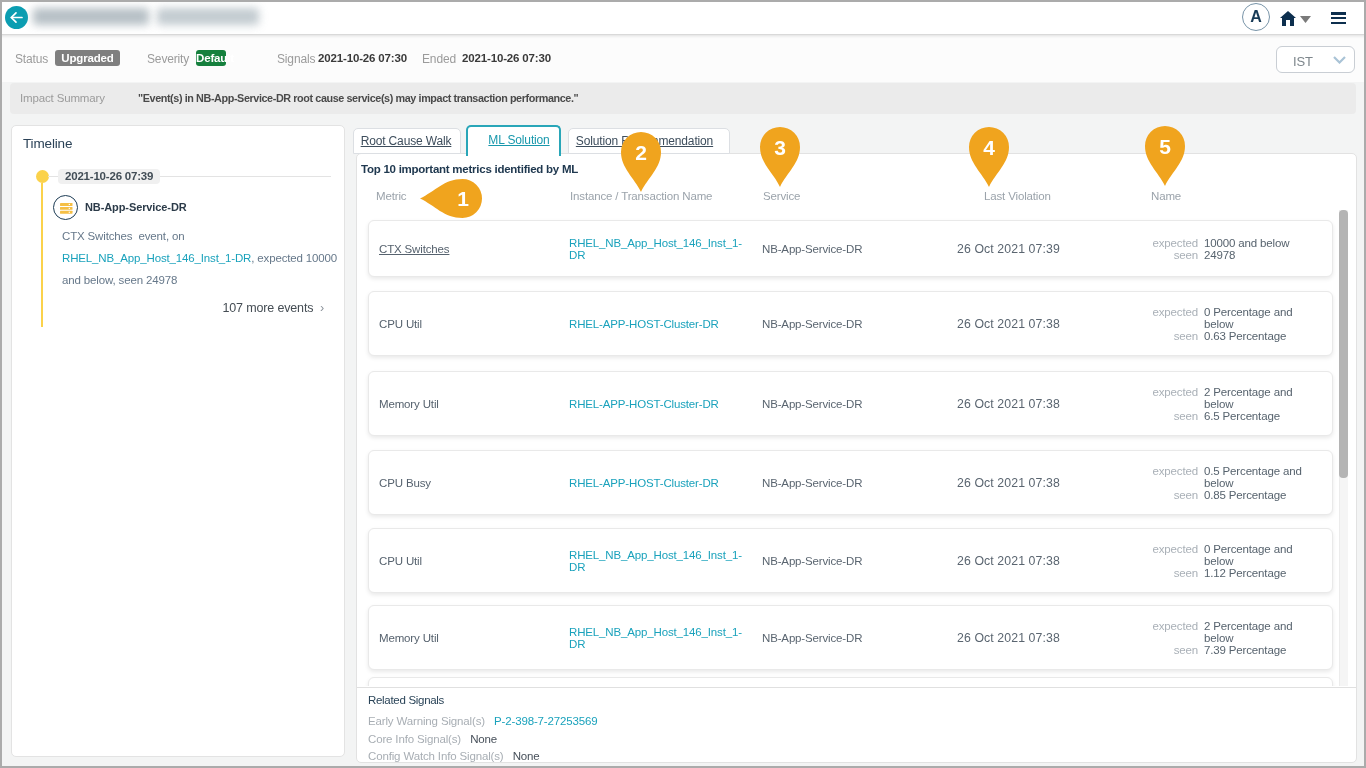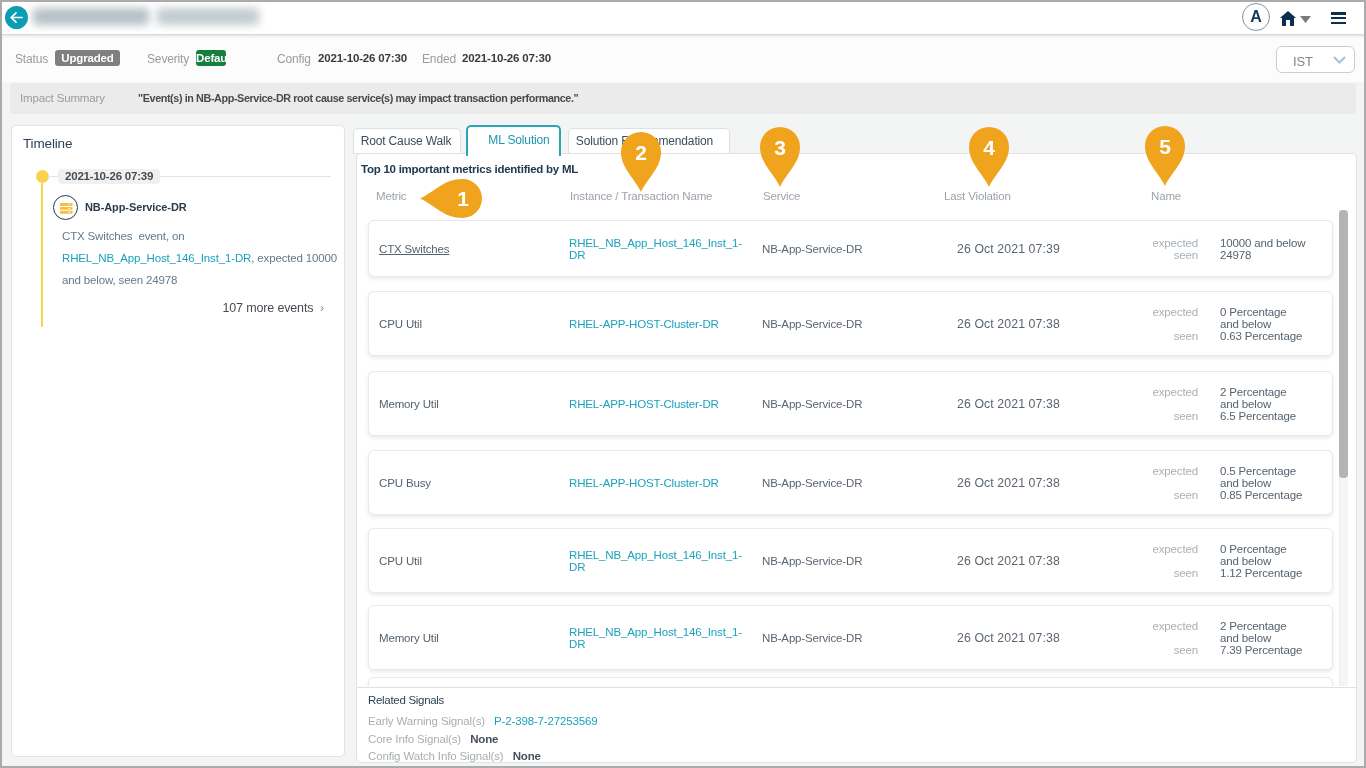--- a/index.html
+++ b/index.html
@@ -40,42 +40,42 @@
 .tl-badge { position:absolute; left:46px; top:43px; height:15px; background:#f0f0f0; border-radius:4px; color:#424d56; font-size:11.5px; font-weight:bold; letter-spacing:-0.2px; line-height:15px; padding:0 7px; }
 .tl-vline { position:absolute; left:28.7px; top:57px; width:2.4px; height:144px; background:#fbd24b; }
 .tl-icirc { position:absolute; left:41px; top:69px; width:25px; height:25px; border-radius:50%; border:1.4px solid #1d3c55; background:#fff; }
 .tl-name { position:absolute; left:73px; top:74.5px; color:#2c3b49; font-size:11px; font-weight:bold; letter-spacing:-0.1px; }
 .tl-body { position:absolute; left:50px; top:100px; width:287px; color:#66788a; font-size:11.5px; line-height:21.8px; }
 .tl-more { position:absolute; right:20px; top:175px; color:#454d54; font-size:12.5px; }
 a.teal { color:#1aa2bc; text-decoration:none; }
 
 
 #rpanel { left:356px; top:153px; width:1001px; height:610px; background:#fff; border:1px solid #e2e2e2; border-radius:5px; }
-.tab { position:absolute; top:128px; height:26px; background:#fff; border:1px solid #dcdfe3; border-radius:5px 5px 0 0; color:#3d4d5c; font-size:12px; text-align:center; z-index:5; }
+.tab { position:absolute; top:128px; height:26px; background:#fff; border:1px solid #dcdfe3; border-radius:5px 5px 0 0; color:#3d4d5c; font-size:12px; text-align:center; z-index:5;text-decoration:underline; }
 .tab.active { top:125px; height:31px; border:2px solid #29a6b8; border-bottom:none; color:#1898ac; z-index:6; }
 #heading { left:361px; top:163px; color:#203950; font-size:11.5px; font-weight:bold; letter-spacing:-0.25px; z-index:4; }
 .th { position:absolute; top:190px; color:#9ba3ab; font-size:11.5px; z-index:4; }
 
 #rows { left:357px; top:210px; width:992px; height:476px; overflow:hidden; z-index:3; }
 .card { position:relative; margin:0 16px 0 11px; background:#fff; border:1px solid #e9e9e9; border-radius:6px; box-shadow:0 2px 4px rgba(0,0,0,.09); }
 .card .metric { position:absolute; left:10px; color:#56626e; font-size:11.5px; }
 .card .inst { position:absolute; left:200px; width:176px; color:#1aa2bc; font-size:11.5px; line-height:12.3px; }
 .card .svc  { position:absolute; left:393px; color:#5a6570; font-size:11.5px; }
 .card .lv   { position:absolute; left:588px; color:#5a6570; font-size:12.3px; letter-spacing:0.1px; }
 .card .val  { position:absolute; left:743px; width:196px; font-size:11.5px; line-height:12.3px; }
-.vrow { display:flex;gap:16px; }
+.vrow { display:flex; }
 .vlab { width:86px; text-align:right; color:#a9b0b7; flex:none; }
 .vtxt { margin-left:6px; color:#57636e; width:99px; }
 #sbar { left:1338.5px; top:210px; width:9.5px; height:476px; background:#f5f5f5; border-left:1px solid #ececec; z-index:4; }
 #sthumb { left:1339px; top:210px; width:8.5px; height:268px; background:#b4b4b4; border-radius:4px; z-index:5; }
 #divider { left:357px; top:687px; width:999px; height:1px; background:#e0e0e0; z-index:4; }
 #related { left:368px; top:694px; z-index:4; font-size:11.5px; }
 #related .rtitle { color:#2a4458; font-size:11.5px; letter-spacing:-0.3px; }
 #related .rrow { position:absolute; left:0; color:#a8aeb4; white-space:nowrap; }
-#related .rrow b { color:#47505a; font-weight:bold; }
+#related .rrow b { color:#47505a; font-weight:normal; }
 </style>
 </head>
 <body>
 
 <div class="abs" id="nav">
   <div class="abs" id="backbtn">
     <svg width="23" height="23" viewBox="0 0 23 23">
         <g stroke="#fff" stroke-width="1.7" fill="none" stroke-linecap="round">
           <path d="M17 11.5 H7"></path>
           <path d="M11 6.8 L6.3 11.5 L11 16.2"></path>
@@ -94,21 +94,21 @@
   <div class="abs" style="left:1331px;top:12px;width:15px;height:2.6px;background:#0d2f4e"></div>
   <div class="abs" style="left:1331px;top:16.8px;width:15px;height:2.6px;background:#0d2f4e"></div>
   <div class="abs" style="left:1331px;top:21.6px;width:15px;height:2.6px;background:#0d2f4e"></div>
 </div>
 
 <div class="abs" id="statusrow">
   <div class="abs slabel" style="left:15px">Status</div>
   <div class="abs badge" style="left:55px;width:65px;background:#7f7f7f">Upgraded</div>
   <div class="abs slabel" style="left:147px">Severity</div>
   <div class="abs badge" style="left:196px;width:30px;background:#15803d">Default</div>
-  <div class="abs slabel" style="left:277px">Config</div>
+  <div class="abs slabel" style="left:277px">Signals</div>
   <div class="abs sdate" style="left:318px">2021-10-26 07:30</div>
   <div class="abs slabel" style="left:422px">Ended</div>
   <div class="abs sdate" style="left:462px">2021-10-26 07:30</div>
   <div class="abs" id="istbox">
       <span>IST</span>
     <svg style="position:absolute;left:56px;top:9px" width="13" height="8" viewBox="0 0 13 8">
         <path d="M1 1 L6.5 6.5 L12 1" stroke="#a9c3d6" stroke-width="2.2" fill="none"></path>
       </svg>
   </div>
 </div>
@@ -147,21 +147,21 @@
 <div class="abs tab" style="left:353px;width:108px;line-height:25px;text-indent:-2px">Root Cause Walk</div>
 <div class="abs tab active" style="left:466px;width:95px;line-height:27px;text-indent:11px">ML Solution</div>
 <div class="abs tab" style="left:568px;width:162px;line-height:25px;text-indent:-9px">Solution Recommendation</div>
 
 <div class="abs" id="rpanel"></div>
 <div class="abs" id="heading">Top 10 important metrics identified by ML</div>
 
 <div class="abs th" style="left:376px">Metric</div>
 <div class="abs th" style="left:570px">Instance / Transaction Name</div>
 <div class="abs th" style="left:763px">Service</div>
-<div class="abs th" style="left:944px">Last Violation</div>
+<div class="abs th" style="left:984px">Last Violation</div>
 <div class="abs th" style="left:1151px">Name</div>
 
 <div class="abs" id="rows">
     <div class="card" style="height:57px;margin-top:10px">
     <div class="vcenter" style="position:absolute;inset:0;display:flex;align-items:center;">
       <div class="metric" style="top: 50%; transform: translateY(-50%); text-decoration: underline;">CTX Switches</div>
       <div class="inst" style="top: 50%; transform: translateY(-50%);"><a class="teal">RHEL_NB_App_Host_146_Inst_1-DR</a></div>
       <div class="svc" style="top: 50%; transform: translateY(-50%);">NB-App-Service-DR</div>
       <div class="lv" style="top: 50%; transform: translateY(-50%);">26 Oct 2021 07:39</div>
       <div class="val" style="top: 50%; transform: translateY(-50%);">

